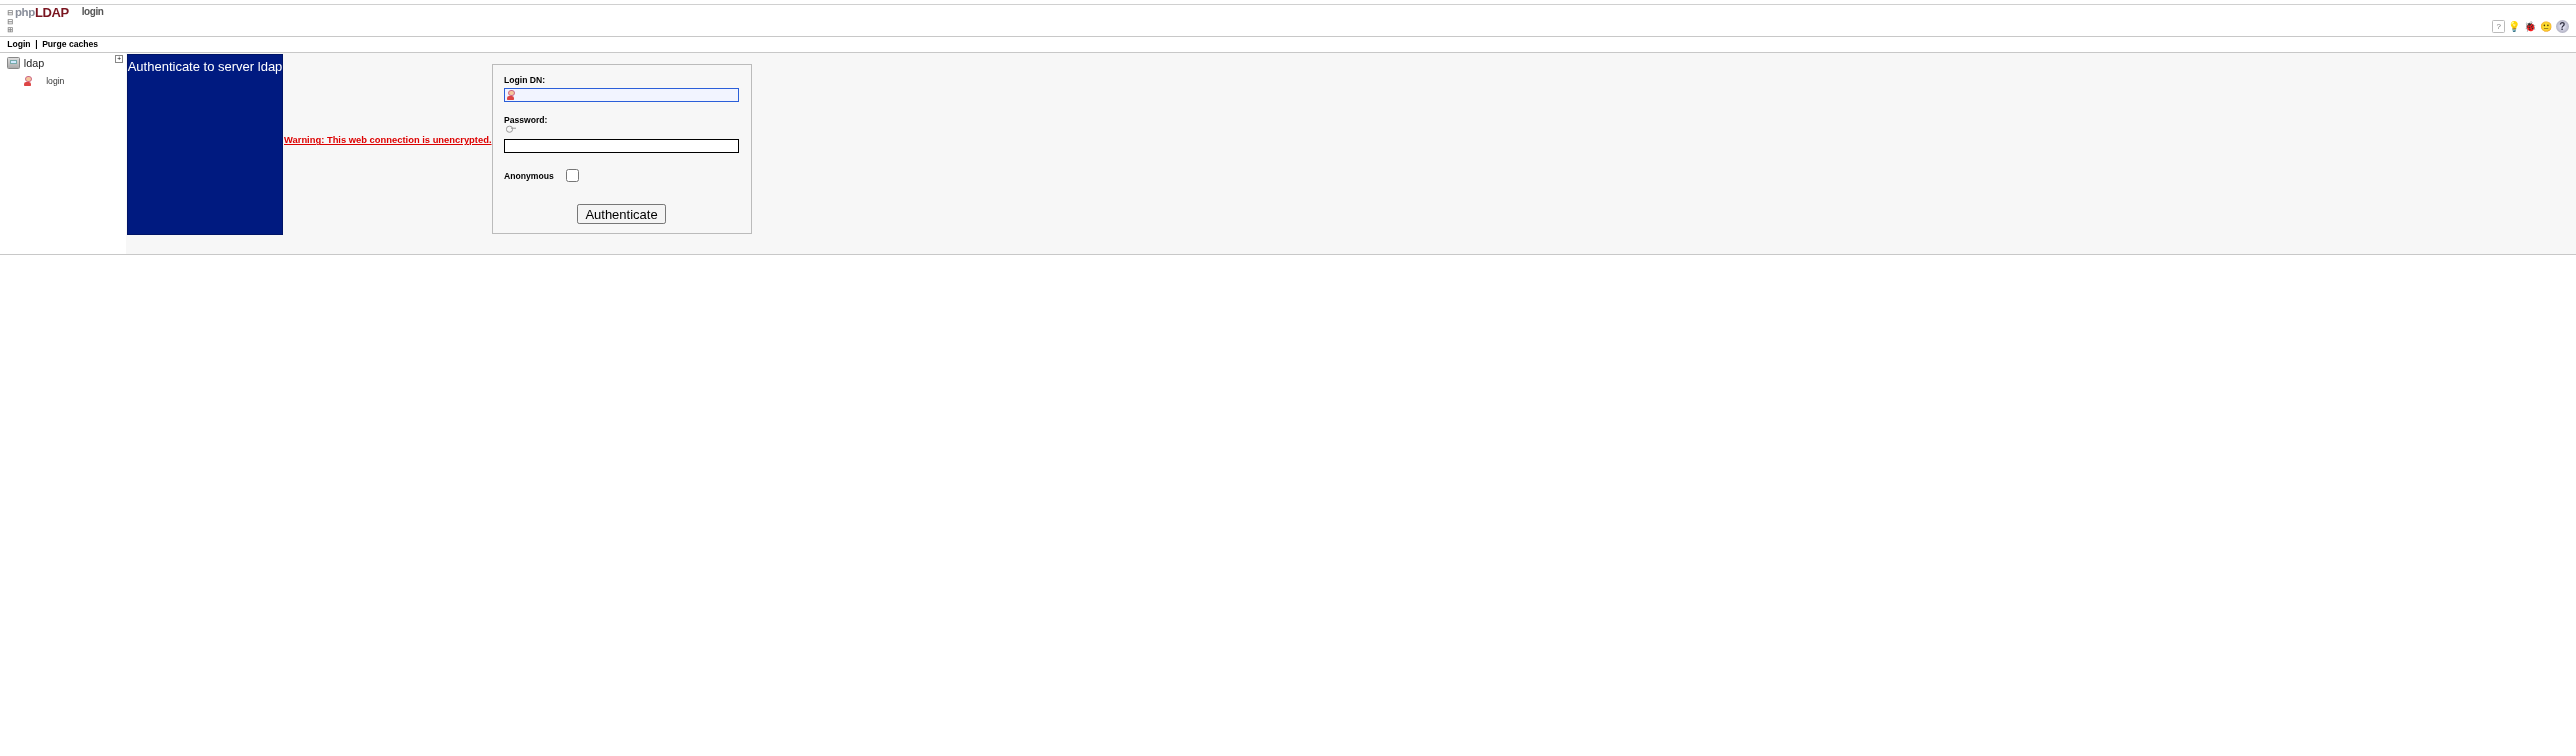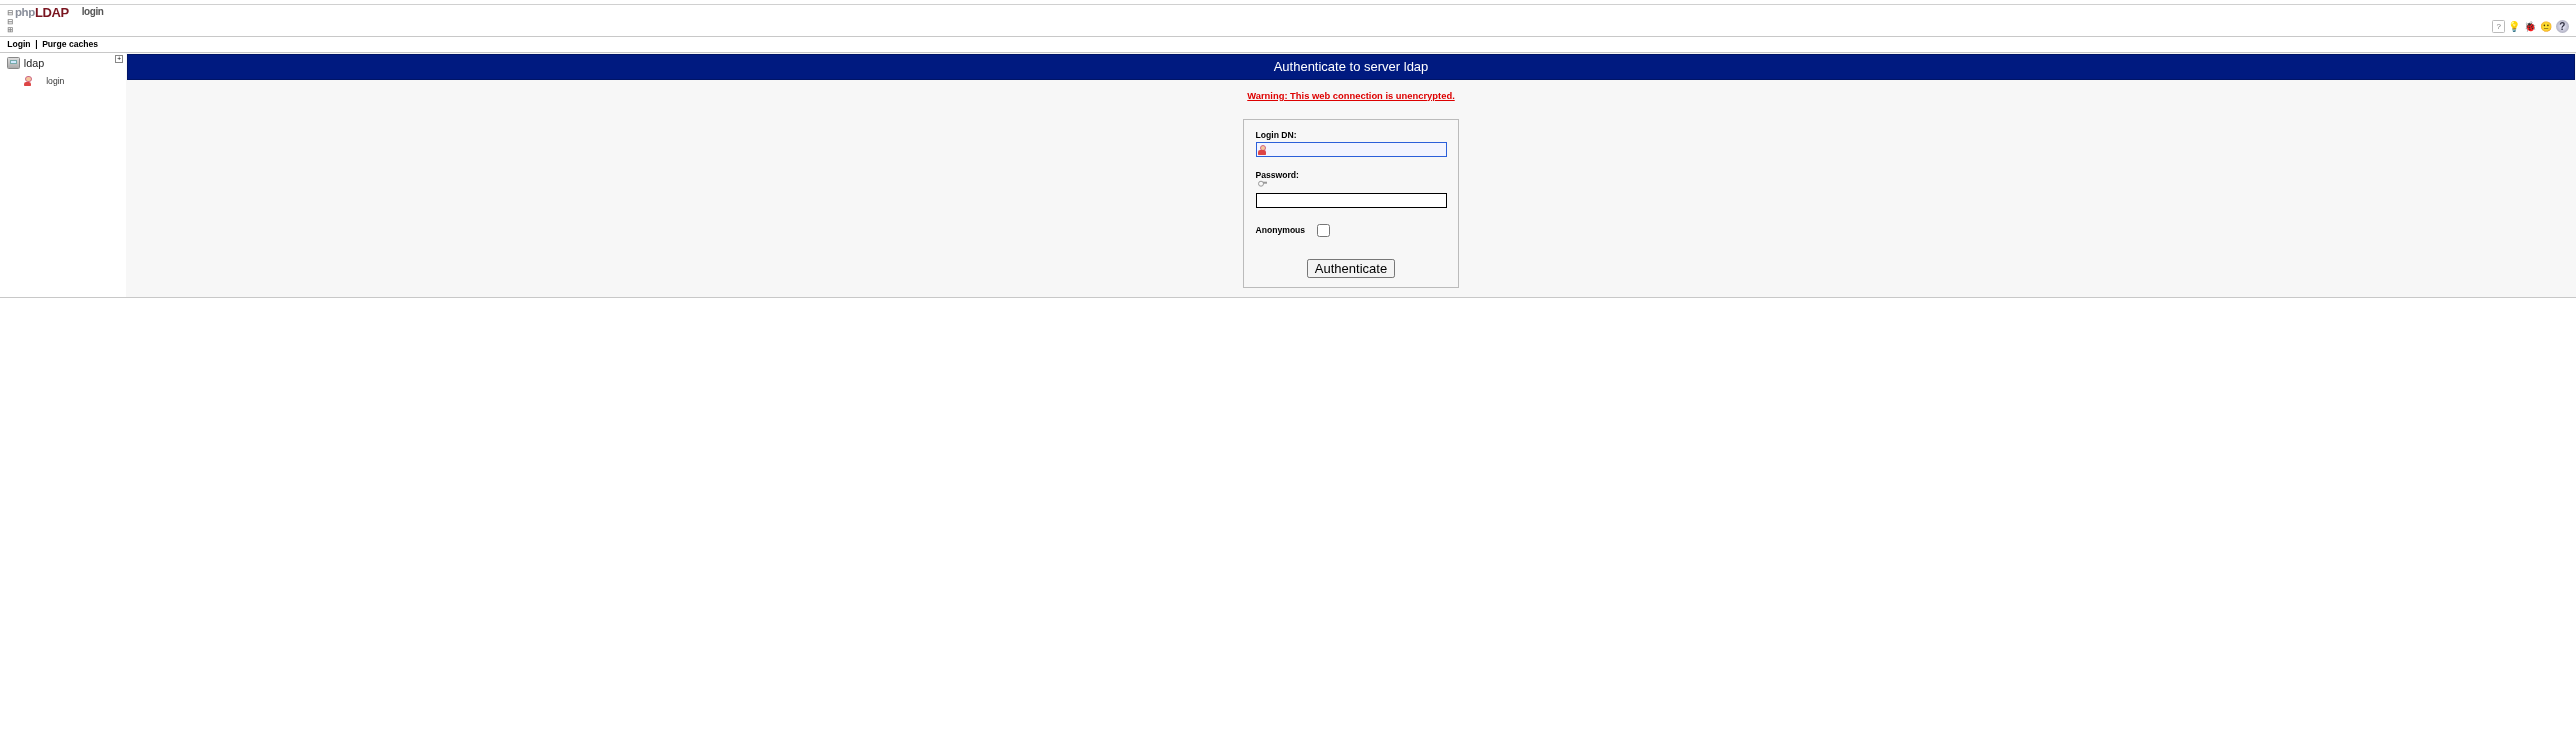--- a/index.html
+++ b/index.html
@@ -100,42 +100,42 @@
   }
   .expand-box {
     position: absolute; top: 2.9px; right: 2.9px;
     width: 8px; height: 8px; border:0.7px solid #888;
     font-size: 6.5px; line-height: 6.5px; text-align: center;
     cursor: pointer; background:#fff;
   }
   .main {
     flex: 1;
     background: #f7f7f7;
-    display: flex; flex-direction: column; align-items: center;
+    display: flex; flex-direction: row; align-items: center;
     padding-bottom: 8.6px;
   }
   .title-bar {
     align-self: stretch;
     background: #001a80;
     color: #fff;
     text-align: center;
     font-size: 13px;
     padding: 4.3px 0;
     margin: 1.4px 0.7px 10px 0.7px;
     border: 0.7px solid #001466;
   }
   .warning {
     color: #d00; font-weight: bold; text-decoration: underline;
     font-size: 9.4px; margin-bottom: 18px; cursor: pointer;
   }
   .login-box {
     border: 0.7px solid #bbb;
     background: #f7f7f7;
     padding: 10px 11.5px 8.6px 11.5px;
-    width: 216px;
+    width: 260px;
   }
   .field-label { font-weight: bold; font-size: 8.6px; margin-bottom: 2.9px; display:block; }
   .field-row { margin-bottom: 13px; }
   .text-input {
     width: 100%;
     padding: 1.4px 1.4px 1.4px 14.4px;
     font-size: 8.6px;
     border: 0.7px solid #000;
     background: #fff no-repeat 1.4px center;
     height: 14.4px;

